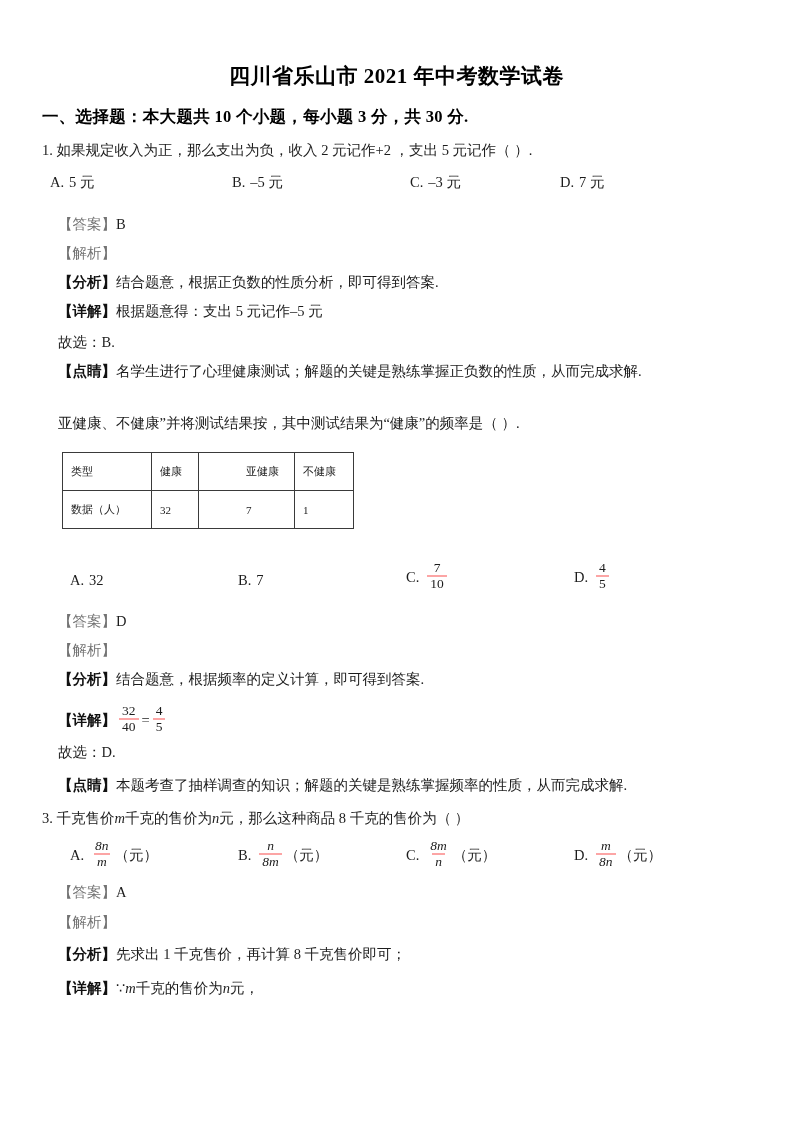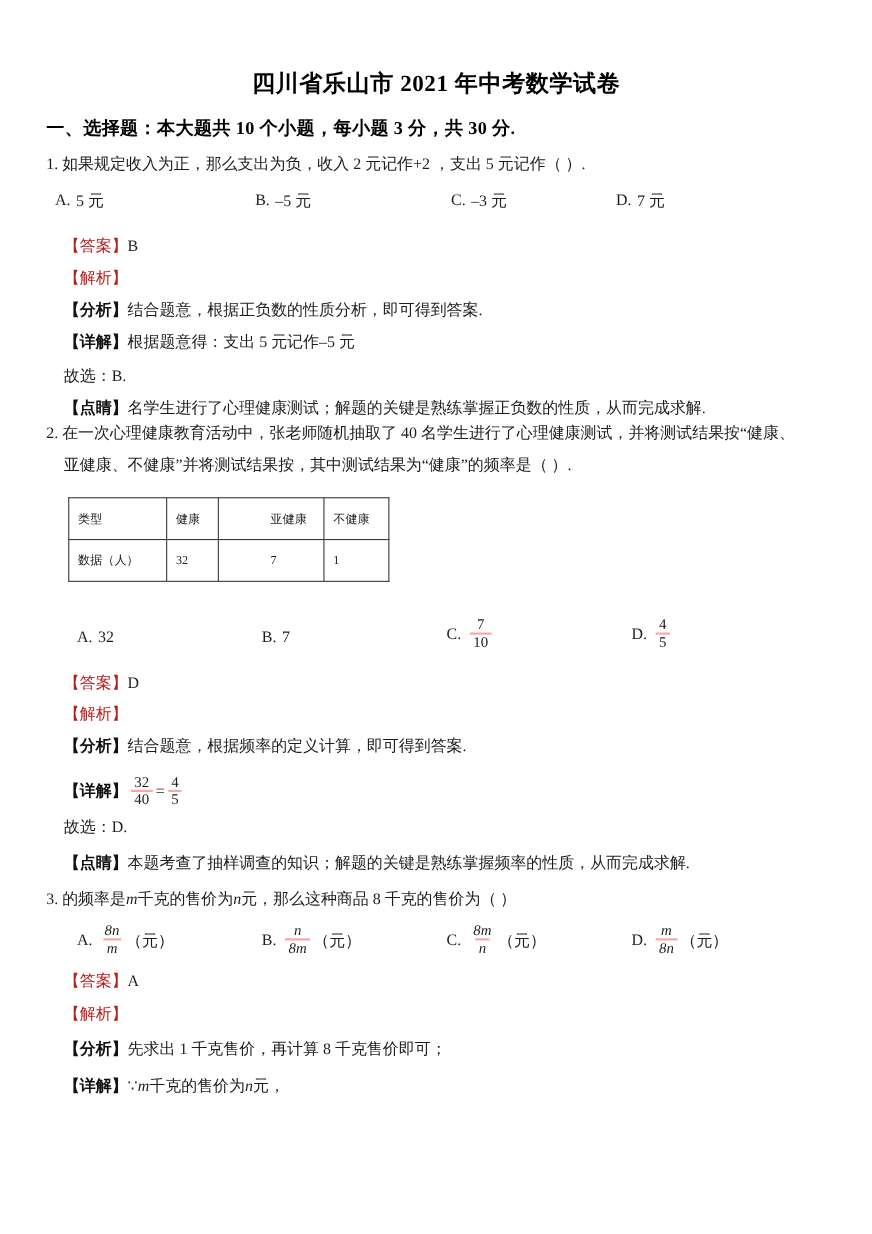--- a/index.html
+++ b/index.html
@@ -48,21 +48,21 @@
     left: 42px;
     font-size: 14.5px;
     line-height: 1.25;
     color: #1c1c1c;
     white-space: nowrap;
   }
   .line.indent {
     left: 58px;
   }
   .blue {
-    color: #b91c1c;
+    color: #737373;
   }
   .lbl {
     font-weight: bold;
     color: #111;
   }
   .opt-row {
     position: absolute;
     left: 42px;
     width: 700px;
     font-size: 14.5px;
@@ -169,24 +169,20 @@
   </div>
 
   <div class="line indent" style="top:333px;">
     <span>故选：</span><span>B.</span>
   </div>
 
   <div class="line indent" style="top:362px;">
     <span class="lbl">【点睛】</span><span>名学生进行了心理健康测试；解题的关键是熟练掌握正负数的性质，从而完成求解.</span>
   </div>
 
-  <div class="line" style="top:385px;">
-    <span>2.</span>
-    <span>在一次心理健康教育活动中，张老师随机抽取了 40 名学生进行了心理健康测试，并将测试结果按“健康、</span>
-  </div>
   <div class="line indent" style="top:414px;">亚健康、不健康”并将测试结果按，其中测试结果为“健康”的频率是（      ）.</div>
 
   <table class="data-table">
     <tbody>
         <tr>
       <td class="c0">类型</td>
       <td class="c1">健康</td>
       <td class="c2">亚健康</td>
       <td class="c3">不健康</td>
     </tr>
@@ -250,21 +246,21 @@
   <div class="line indent" style="top:743px;">
     <span>故选：</span><span>D.</span>
   </div>
 
   <div class="line indent" style="top:776px;">
     <span class="lbl">【点睛】</span><span>本题考查了抽样调查的知识；解题的关键是熟练掌握频率的性质，从而完成求解.</span>
   </div>
 
   <div class="line" style="top:809px;">
     <span>3.</span>
-    <span>的频率是</span><span class="mi">m</span><span>千克的售价为</span><span class="mi">n</span><span>元，那么这种商品 8 千克的售价为（      ）</span>
+    <span>千克售价</span><span class="mi">m</span><span>千克的售价为</span><span class="mi">n</span><span>元，那么这种商品 8 千克的售价为（      ）</span>
   </div>
 
   <div class="opt-row" style="top:840px;">
     <div class="opt" style="left:28px;">
       <span class="tag">A.</span>
       <span class="frac">
         <span class="num mi">8n</span>
         <span class="den mi">m</span>
       </span>
       <span>（元）</span>

